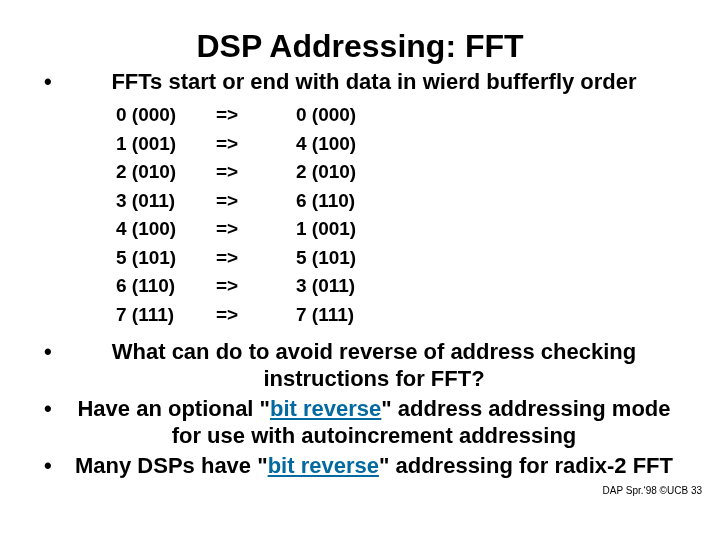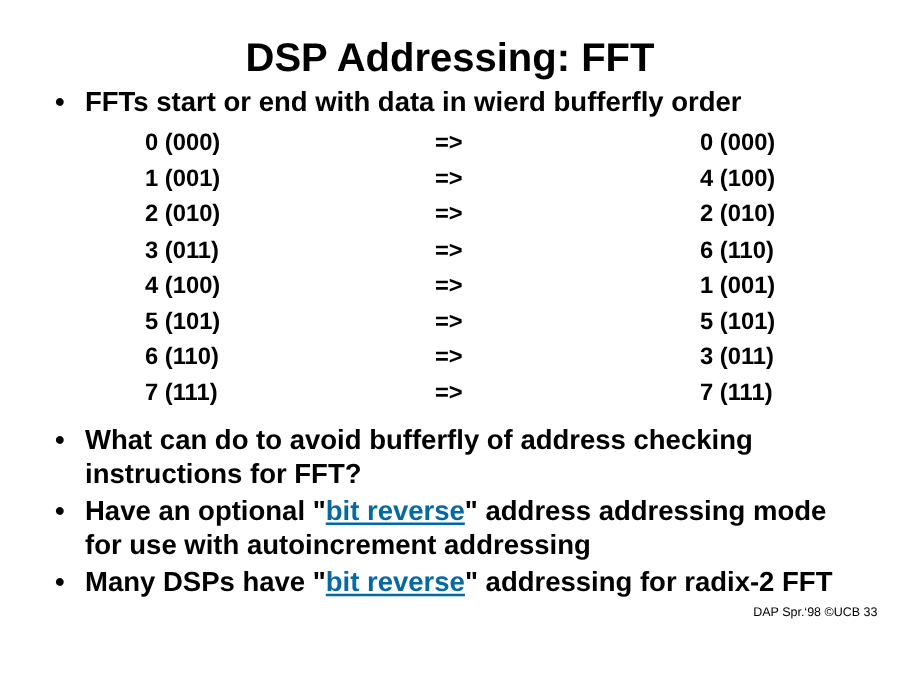--- a/index.html
+++ b/index.html
@@ -22,20 +22,21 @@
   .title {
     text-align: center;
     font-size: 32px;
     font-weight: bold;
     margin: 0 0 4px 0;
   }
   .bullets {
     list-style: none;
     padding: 0;
     margin: 0;
+    text-align: center;
   }
   .bullets > li {
     position: relative;
     padding-left: 28px;
     font-size: 22px;
     font-weight: bold;
     line-height: 1.2;
     margin-bottom: 4px;
   }
   .bullets > li::before {
@@ -46,21 +47,20 @@
     font-size: 22px;
   }
   .map-block {
     margin: 6px 0 10px 76px;
     font-size: 19px;
     font-weight: bold;
     line-height: 1.5;
   }
   .map-row {
     display: flex;
-    justify-content: space-between;
   }
   .col-left {
     width: 100px;
   }
   .col-arrow {
     width: 80px;
   }
   .col-right {
     width: 120px;
   }
@@ -126,21 +126,21 @@
       <span class="col-right">3 (011)</span>
     </div>
     <div class="map-row">
       <span class="col-left">7 (111)</span>
       <span class="col-arrow">=&gt;</span>
       <span class="col-right">7 (111)</span>
     </div>
   </div>
 
   <ul class="bullets">
-    <li>What can do to avoid bufferfly of address checking instructions for FFT?</li>
+    <li>What can do to avoid reverse of address checking instructions for FFT?</li>
     <li>
       <span>Have an optional "</span><span class="link">bit reverse</span><span>" address addressing mode for use with autoincrement addressing</span>
     </li>
     <li>
       <span>Many DSPs have "</span><span class="link">bit reverse</span><span>" addressing for radix-2 FFT</span>
     </li>
   </ul>
 
   <div class="footer">DAP Spr.‘98 ©UCB 33</div>
 </div>

